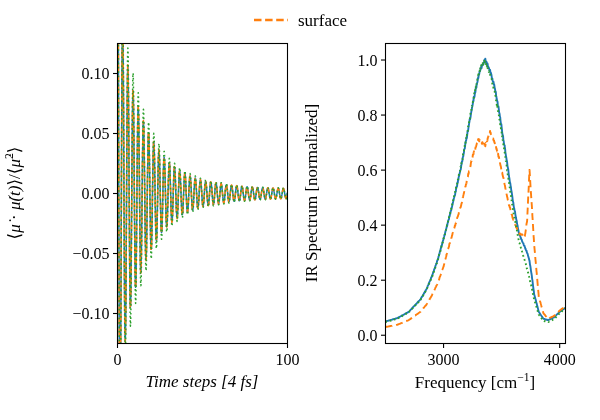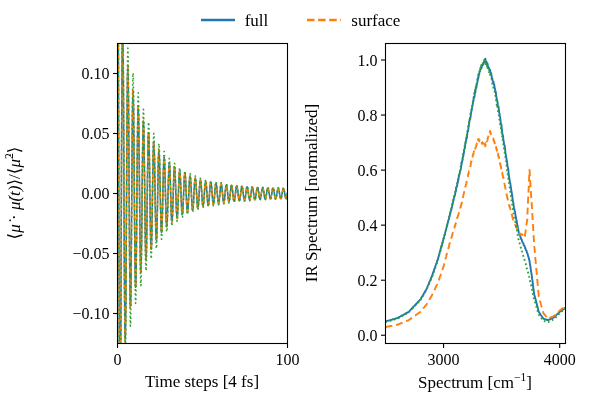--- a/index.html
+++ b/index.html
@@ -24,26 +24,20 @@
   .curve{fill:none;stroke-linecap:butt;stroke-linejoin:round;}
   sup{font-size:0.68em;vertical-align:super;}
   .mathit{font-style:italic;}
 </style>
 </head>
 <body>
 
 <div id="figure">
 
   <div class="legend-row">
-    <div class="legend-entry">
-      <svg class="legend-sample" viewBox="0 0 36 14">
-        <line x1="1" y1="7" x2="35" y2="7" stroke="#1f77b4" stroke-width="2.6"></line>
-      </svg>
-      <span class="legend-label">full</span>
-    </div>
     <div class="legend-entry">
       <svg class="legend-sample" viewBox="0 0 36 14">
         <line x1="1" y1="7" x2="35" y2="7" stroke="#ff7f0e" stroke-width="2.6" stroke-dasharray="7.5,3.6"></line>
       </svg>
       <span class="legend-label">surface</span>
     </div>
   </div>
 
   <svg id="panels" width="600" height="420" viewBox="0 0 600 420">
 
@@ -107,21 +101,21 @@
           <text x="377.5" y="120.55963302752295" text-anchor="end" class="tick-label" font-family="&quot;Liberation Serif&quot;, serif" font-size="16">0.8</text>
           <text x="377.5" y="65.51376146788994" text-anchor="end" class="tick-label" font-family="&quot;Liberation Serif&quot;, serif" font-size="16">1.0</text>
         </g>
     </g>
   </svg>
 
   <div class="axis-label" id="acf-ylabel" style="position:absolute;left:14px;top:193px;transform:translate(-50%,-50%) rotate(-90deg);white-space:nowrap;">
     <span>⟨</span><span class="mathit">μ̇</span><span> · </span><span class="mathit">μ̇(t)</span><span>⟩/⟨</span><span class="mathit">μ̇</span><sup>2</sup><span>⟩</span>
   </div>
 
-  <div class="axis-label" id="acf-xlabel" style="position:absolute;left:202px;top:382px;transform:translate(-50%,-50%);white-space:nowrap;">Time steps [4 fs]</div>
+  <div class="axis-label" id="acf-xlabel" style="position:absolute;left:202px;top:382px;transform:translate(-50%,-50%);white-space:nowrap;font-style:italic;">Time steps [4 fs]</div>
 
   <div class="axis-label" id="ir-ylabel" style="position:absolute;left:312px;top:193px;transform:translate(-50%,-50%) rotate(-90deg);white-space:nowrap;">IR Spectrum [normalized]</div>
 
   <div class="axis-label" id="ir-xlabel" style="position:absolute;left:475px;top:382px;transform:translate(-50%,-50%);white-space:nowrap;">
-    <span>Spectrum [cm</span><sup>−1</sup><span>]</span>
+    <span>Frequency [cm</span><sup>−1</sup><span>]</span>
   </div>
 
 </div>
 
 </body></html>

